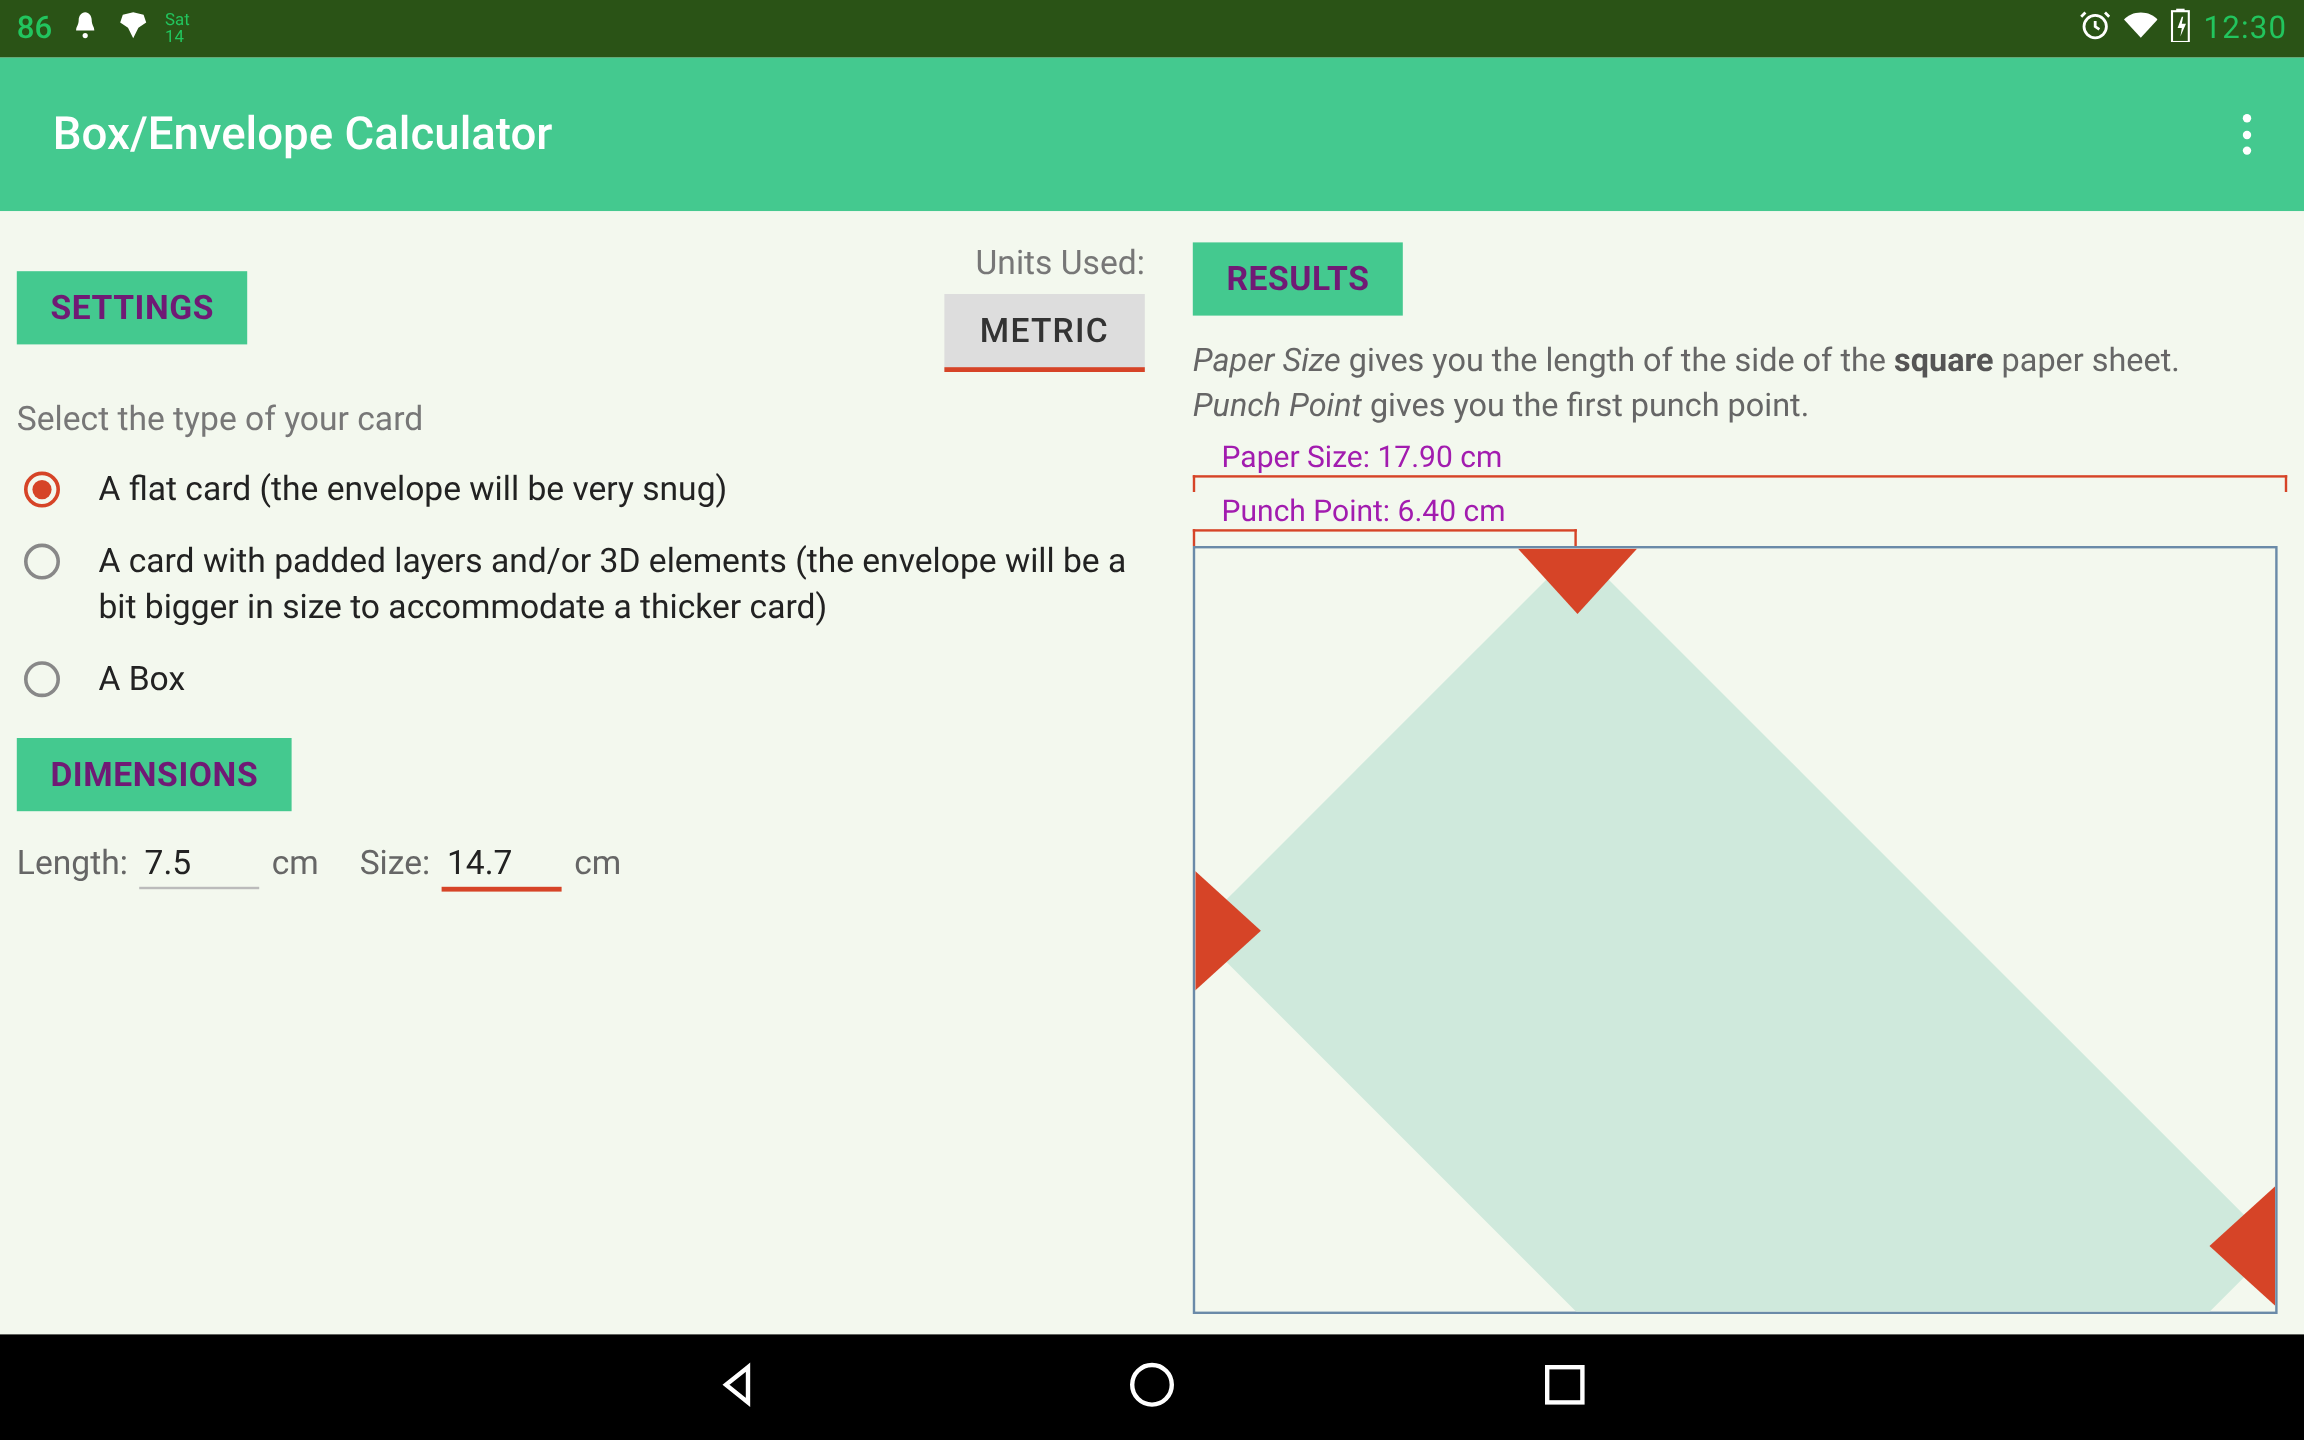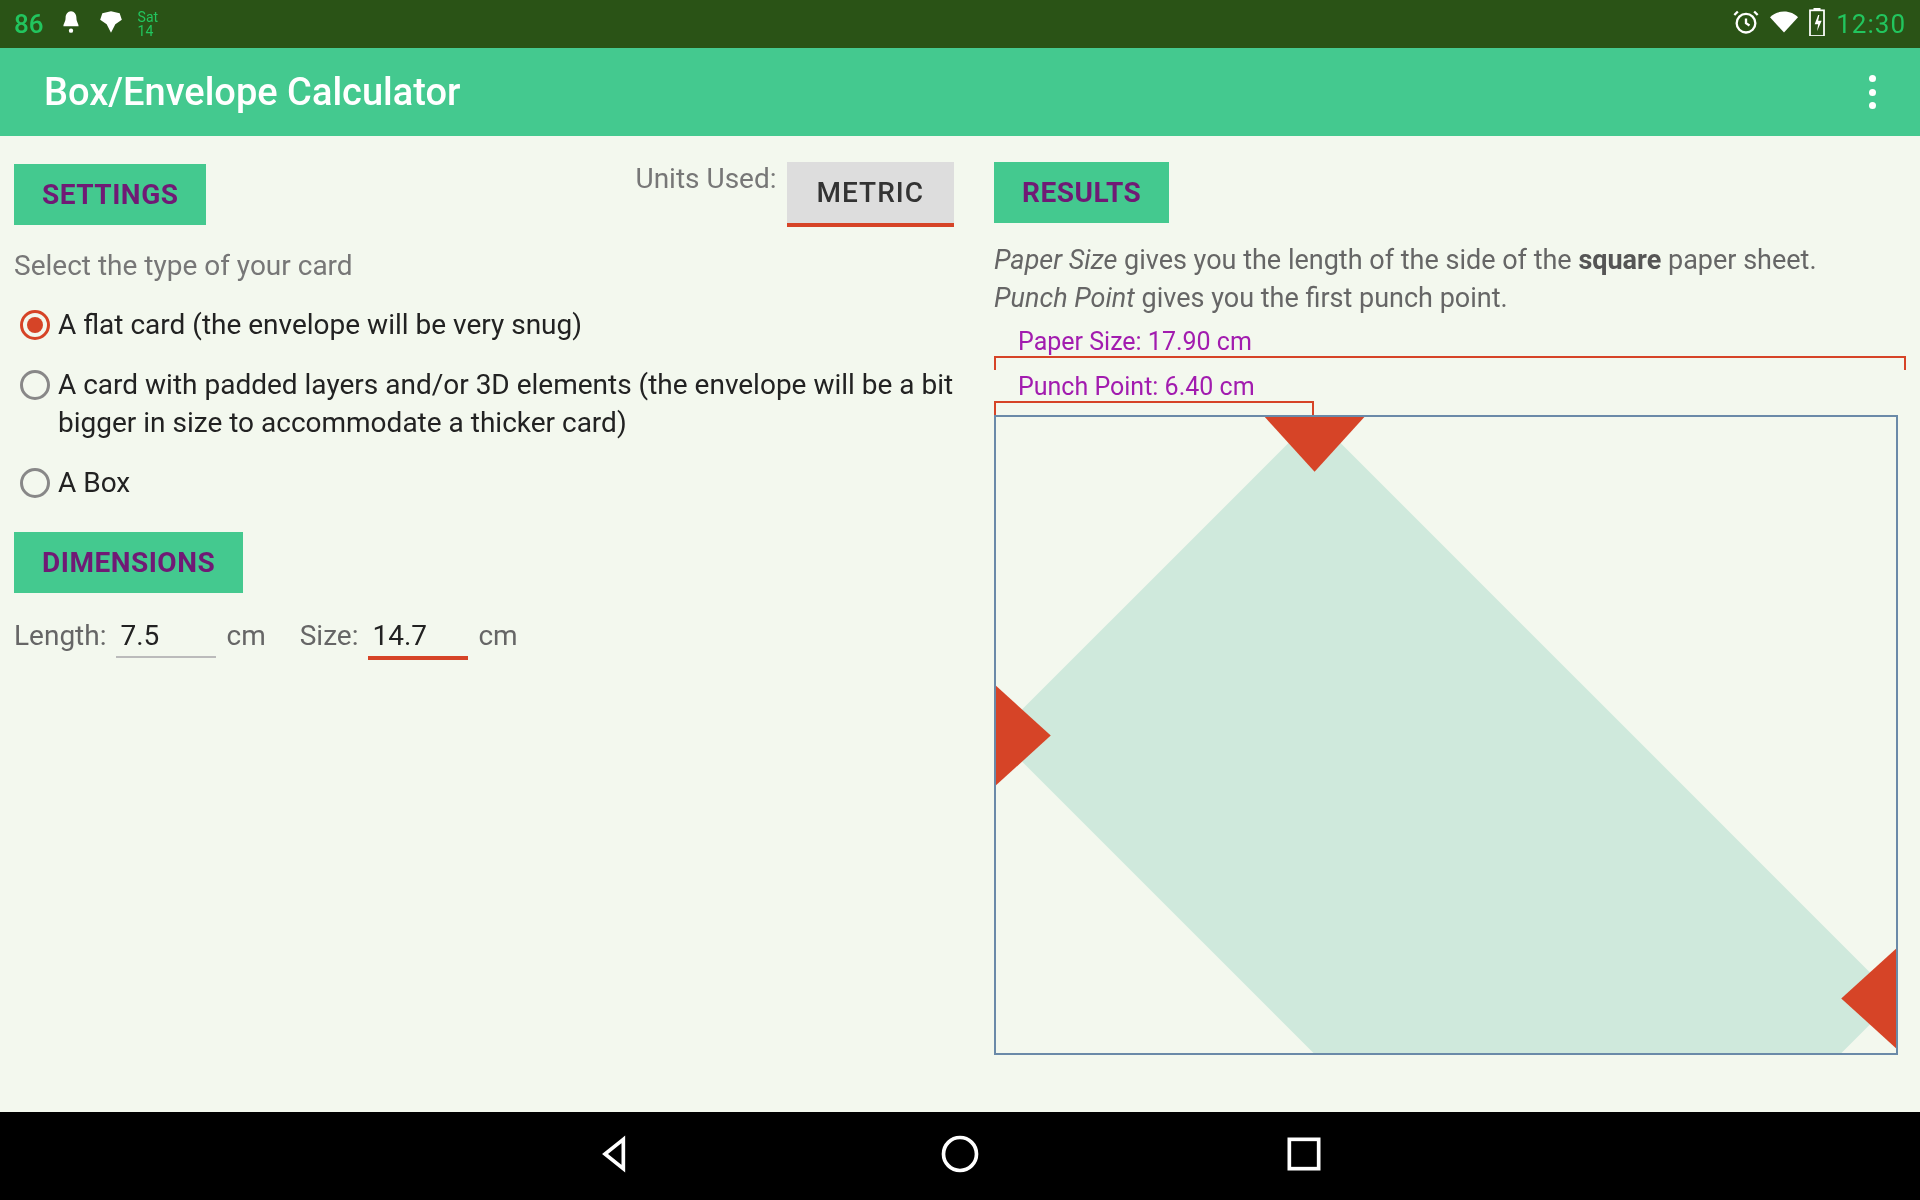--- a/index.html
+++ b/index.html
@@ -8,40 +8,40 @@
   
   .status-bar { height: 48px; background: #2a5316; color: #22c55e; display: flex; align-items: center; padding: 0 14px; font-size: 22px; }
   .status-left { display: flex; align-items: center; gap: 14px; }
   .status-left .num { font-weight: 500; font-size: 26px; }
   .status-icon-shape { width: 26px; height: 26px; display: inline-block; }
   .status-date { font-size: 14px; line-height: 14px; }
   .status-right { margin-left: auto; display: flex; align-items: center; gap: 10px; }
   .status-right .time { font-size: 26px; font-weight: 400; letter-spacing: 1px; }
 
   
-  .app-bar { height: 88px; background: #44c98f; color: #fff; display: flex; align-items: center; padding: 0 44px; }
+  .app-bar { height: 128px; background: #44c98f; color: #fff; display: flex; align-items: center; padding: 0 44px; }
   .app-title { font-size: 38px; font-weight: 500; }
   .app-menu { margin-left: auto; width: 8px; height: 34px; display: flex; flex-direction: column; justify-content: space-between; align-items: center; }
   .app-menu span { width: 7px; height: 7px; background: #fff; border-radius: 50%; display: block; }
 
   
   .content { display: flex; padding: 26px 14px 0 14px; gap: 40px; height: calc(100% - 48px - 128px - 88px); background: #f3f8ee; }
   .left-col { flex: 0 0 940px; }
   .right-col { flex: 1; }
 
   .section-label { display: inline-block; background: #44c98f; color: #701a75; font-weight: 700; font-size: 28px; padding: 14px 28px; letter-spacing: 0.5px; }
   .settings-row { display: flex; align-items: center; }
-  .units-wrap { margin-left: auto; display: flex; align-items: flex-start; gap: 10px; }
+  .units-wrap { margin-left: auto; display: flex; align-items: flex-end; gap: 10px; flex-direction: column; }
   .units-label { color: #777; font-size: 28px; }
   .units-button { background: #ddd; border-bottom: 4px solid #d64427; padding: 14px 30px; font-size: 28px; font-weight: 500; color: #333; letter-spacing: 1px; }
 
   .prompt { color: #777; font-size: 28px; margin-top: 22px; }
   
   .radio-group { margin-top: 14px; }
-  .radio-item { display: flex; align-items: flex-start; gap: 8px; padding: 10px 0 12px 6px; }
+  .radio-item { display: flex; align-items: flex-start; gap: 32px; padding: 10px 0 12px 6px; }
   .radio-outer { width: 30px; height: 30px; border: 3px solid #888; border-radius: 50%; flex-shrink: 0; margin-top: 4px; display: flex; align-items: center; justify-content: center; }
   .radio-outer.selected { border-color: #d64427; }
   .radio-inner { width: 16px; height: 16px; background: #d64427; border-radius: 50%; }
   .radio-label { font-size: 28px; color: #222; line-height: 38px; }
   
   .dimensions-block { margin-top: 18px; }
   .dim-row { display: flex; align-items: baseline; gap: 10px; margin-top: 26px; font-size: 28px; color: #666; }
   .dim-row .lbl { color: #666; }
   .dim-row .unit { color: #666; margin-right: 24px; }
   .dim-input { display: inline-block; min-width: 100px; border-bottom: 2px solid #bbb; color: #222; padding: 0 4px 4px 4px; font-size: 28px; }

